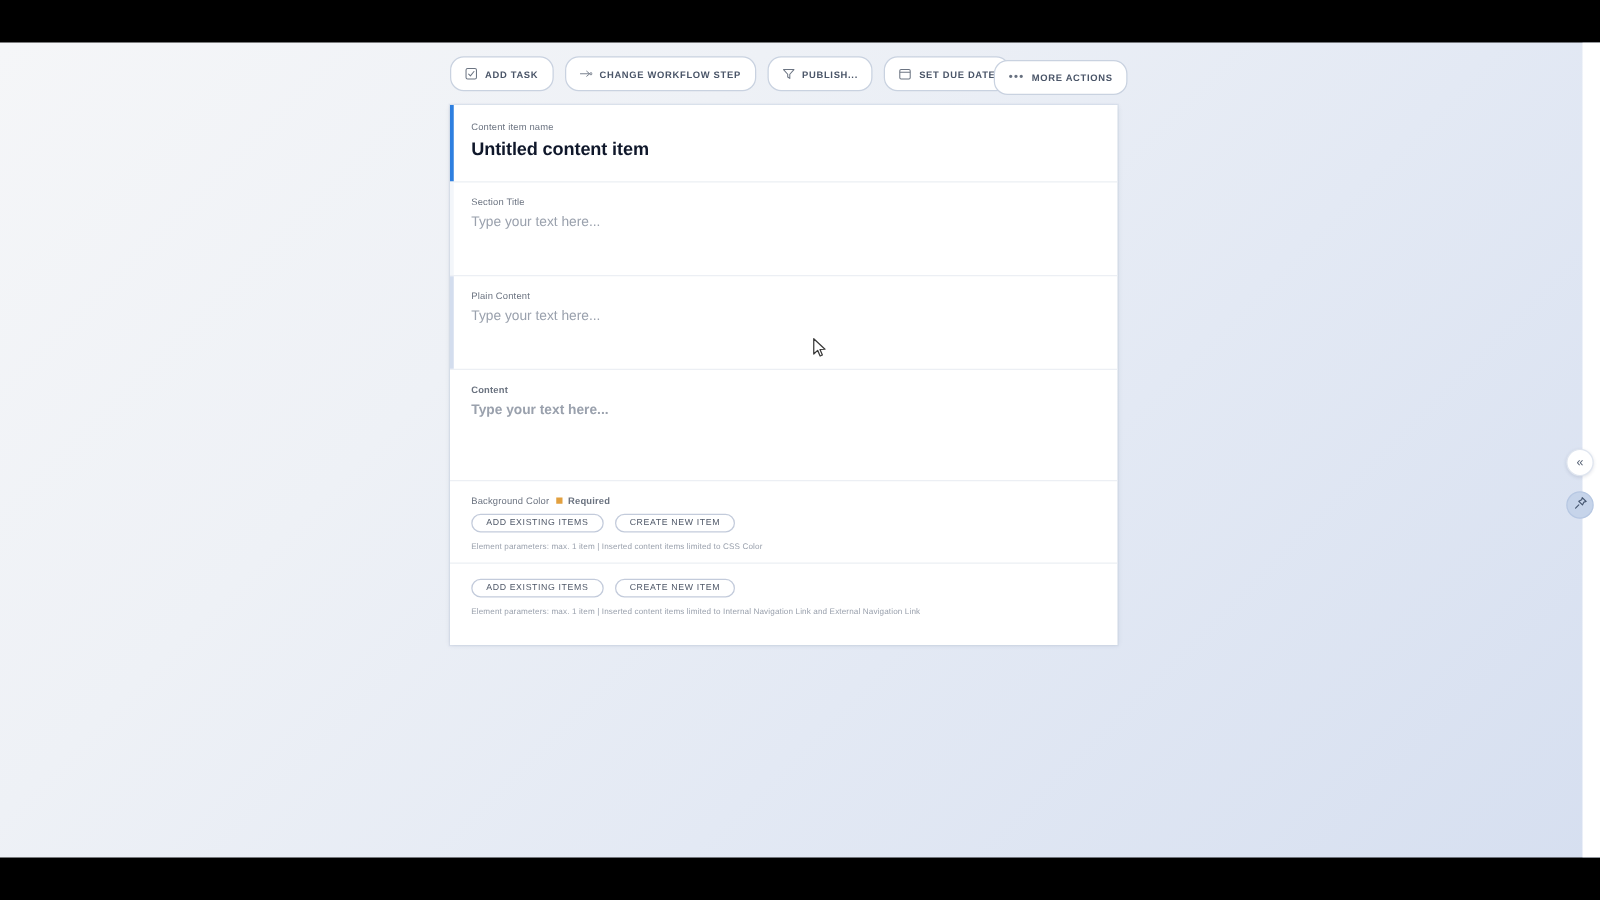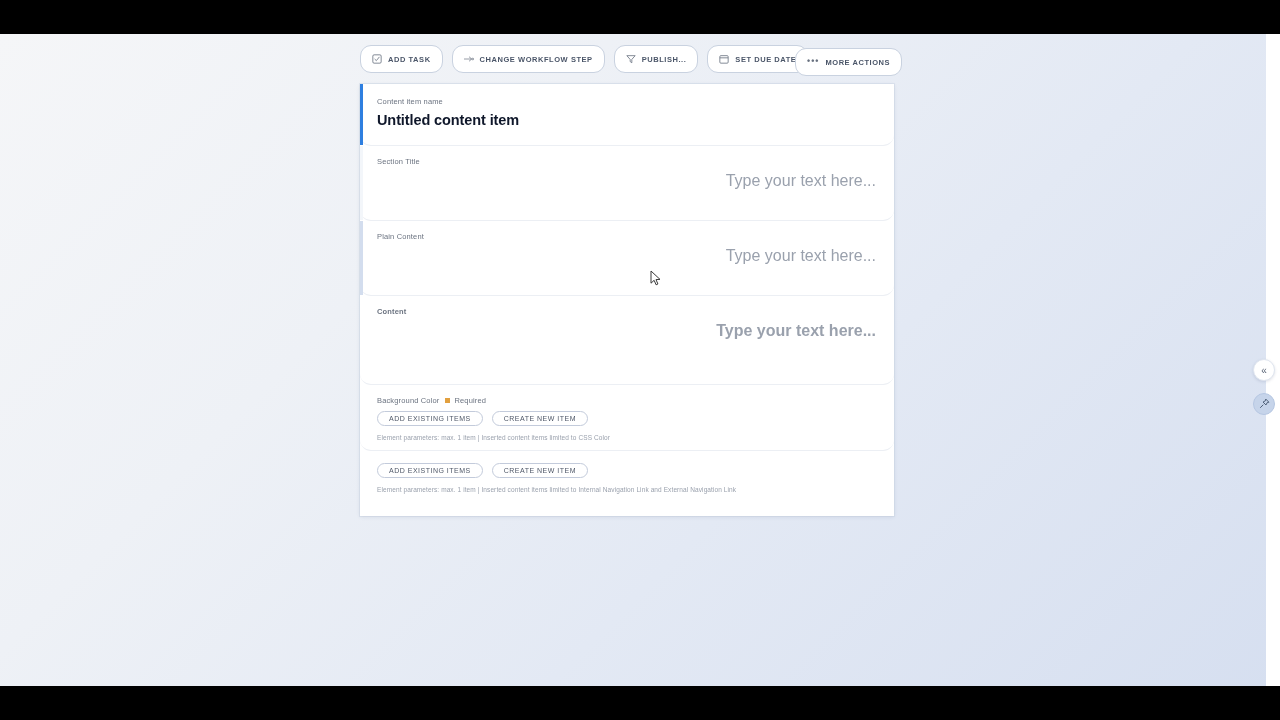--- a/index.html
+++ b/index.html
@@ -98,21 +98,20 @@
     width: 534px;
     background: #ffffff;
     box-shadow: 0 1px 4px rgba(40,60,100,0.10), 0 0 0 1px rgba(210,218,232,0.55);
     overflow: hidden;
   }
   .section {
     position: relative;
     padding: 11px 18px 12px 17px;
     border-bottom: 1px solid #eceff4;
     box-sizing: border-box;
-    border-radius: 11px;
   }
   .section:last-child { border-bottom: none; }
   .section .accent {
     position: absolute;
     left: 0;
     top: 0;
     bottom: 0;
     width: 3px;
   }
   .accent-blue   { background: #2e7fe0; }
@@ -130,39 +129,39 @@
     gap: 6px;
   }
   .item-title {
     font-size: 14.5px;
     font-weight: bold;
     color: #0f172a;
     letter-spacing: -0.1px;
     margin: 0;
   }
   .placeholder {
-    font-size: 16px;
+    font-size: 11px;
     color: #9aa1ad;
     margin: 0;
-    text-align: right;
   }
 
   
   #sec-name        { height: 62px; padding-top: 13px; }
   #sec-section-ttl { height: 75px; }
   #sec-plain       { height: 75px; }
   #sec-content     { height: 89px; font-weight: bold; }
   #sec-bgcolor     { height: 66px; }
   #sec-link        { height: 65px; }
 
   
   .required-wrap {
     display: inline-flex;
     align-items: center;
     gap: 4px;
+    font-weight: bold;
   }
   .req-square {
     width: 5px;
     height: 5px;
     background: #e2a03f;
     display: inline-block;
   }
   .req-text {
     font-size: 7.5px;
     color: #6b7380;

